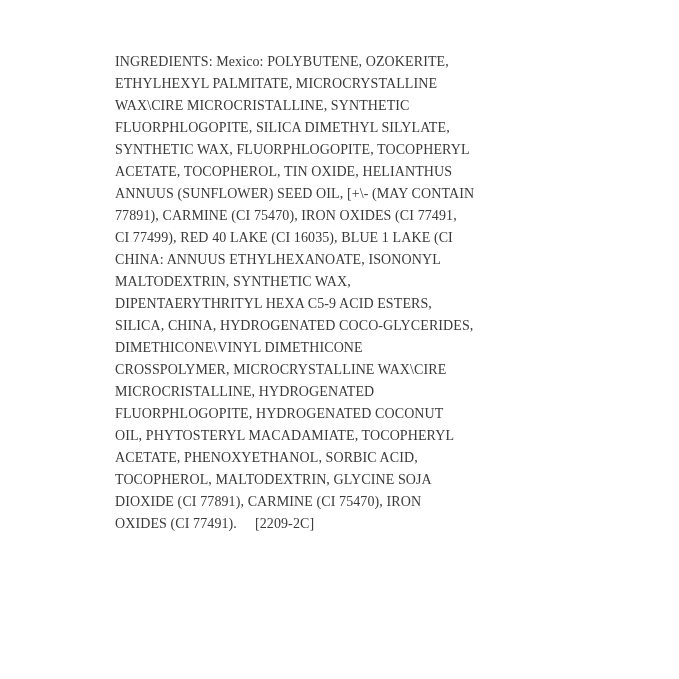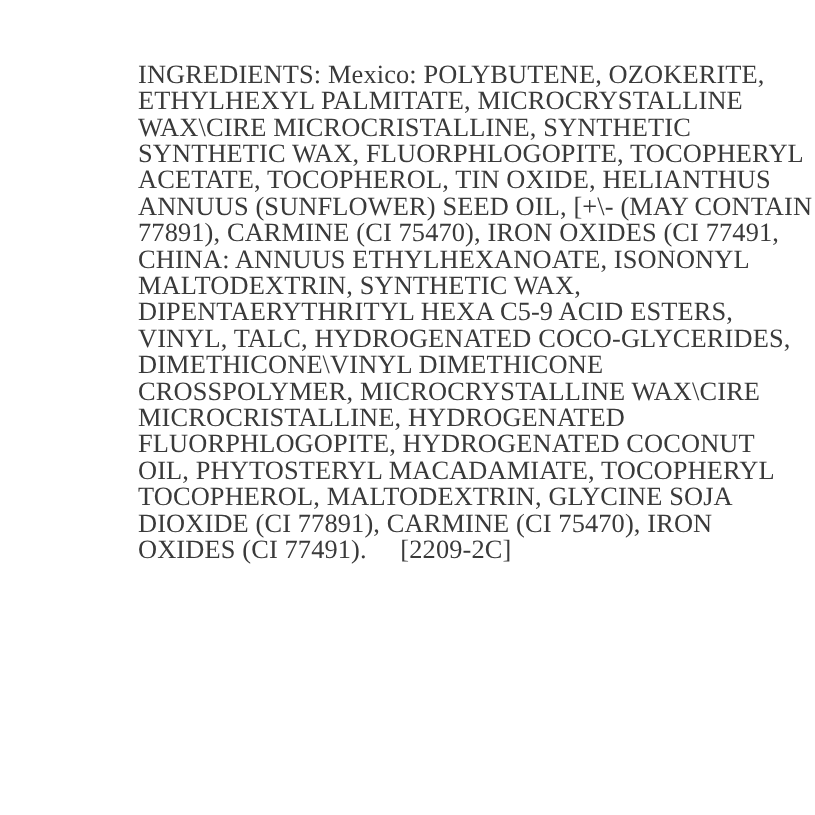--- a/index.html
+++ b/index.html
@@ -12,47 +12,50 @@
       width: 679px;
       height: 679px;
       background: #ffffff;
       overflow: hidden;
     }
     .ingredients-block {
       position: absolute;
       left: 115px;
       top: 51px;
       font-family: "Liberation Serif", "DejaVu Serif", serif;
-      font-size: 22px;
+      font-size: 14px;
       line-height: 22px;
       color: #3a3a3a;
       letter-spacing: 0.1px;
     }
     .ingredients-block .line {
       white-space: pre;
     }
   </style>
 </head>
 <body>
 
 <div class="page">
   <div class="ingredients-block">
     <div class="line">INGREDIENTS: Mexico: POLYBUTENE, OZOKERITE,</div>
     <div class="line">ETHYLHEXYL PALMITATE, MICROCRYSTALLINE</div>
     <div class="line">WAX\CIRE MICROCRISTALLINE, SYNTHETIC</div>
+    <div class="line">FLUORPHLOGOPITE, SILICA DIMETHYL SILYLATE,</div>
     <div class="line">SYNTHETIC WAX, FLUORPHLOGOPITE, TOCOPHERYL</div>
     <div class="line">ACETATE, TOCOPHEROL, TIN OXIDE, HELIANTHUS</div>
     <div class="line">ANNUUS (SUNFLOWER) SEED OIL, [+\- (MAY CONTAIN</div>
     <div class="line">77891), CARMINE (CI 75470), IRON OXIDES (CI 77491,</div>
+    <div class="line">CI 77499), RED 40 LAKE (CI 16035), BLUE 1 LAKE (CI</div>
     <div class="line">CHINA: ANNUUS ETHYLHEXANOATE, ISONONYL</div>
     <div class="line">MALTODEXTRIN, SYNTHETIC WAX,</div>
     <div class="line">DIPENTAERYTHRITYL HEXA C5-9 ACID ESTERS,</div>
-    <div class="line">VINYL, TALC, HYDROGENATED COCO-GLYCERIDES,</div>
+    <div class="line">SILICA, CHINA, HYDROGENATED COCO-GLYCERIDES,</div>
     <div class="line">DIMETHICONE\VINYL DIMETHICONE</div>
     <div class="line">CROSSPOLYMER, MICROCRYSTALLINE WAX\CIRE</div>
     <div class="line">MICROCRISTALLINE, HYDROGENATED</div>
     <div class="line">FLUORPHLOGOPITE, HYDROGENATED COCONUT</div>
     <div class="line">OIL, PHYTOSTERYL MACADAMIATE, TOCOPHERYL</div>
+    <div class="line">ACETATE, PHENOXYETHANOL, SORBIC ACID,</div>
     <div class="line">TOCOPHEROL, MALTODEXTRIN, GLYCINE SOJA</div>
     <div class="line">DIOXIDE (CI 77891), CARMINE (CI 75470), IRON</div>
     <div class="line">OXIDES (CI 77491).     [2209-2C]</div>
   </div>
 </div>
 
 </body></html>

